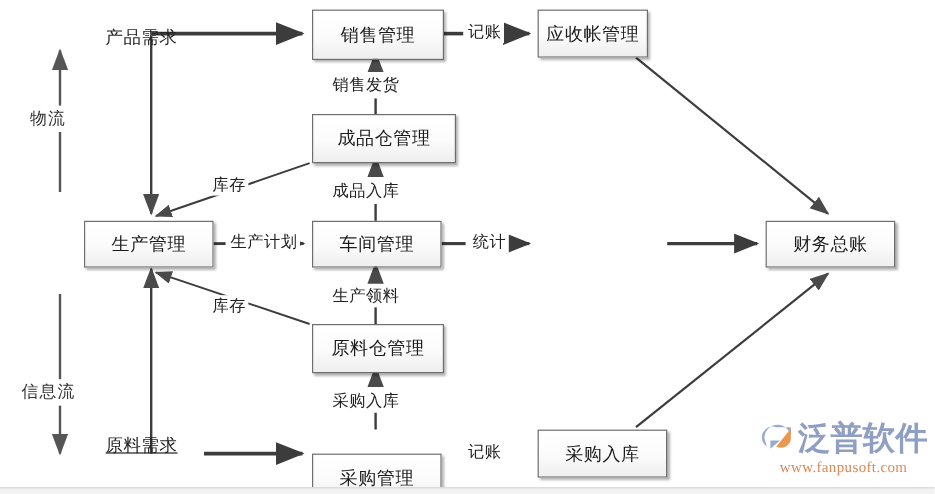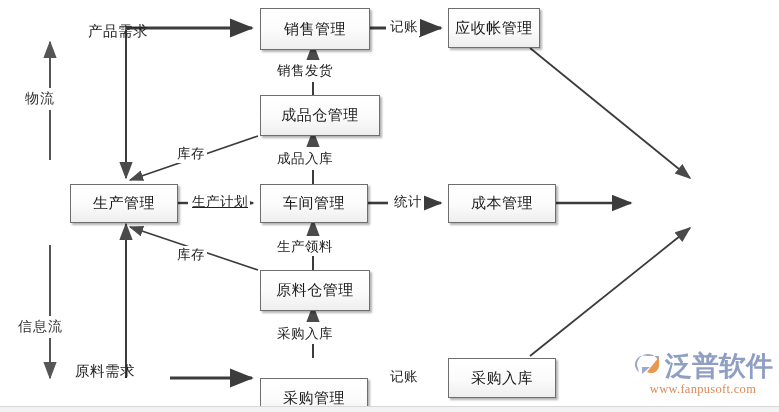--- a/index.html
+++ b/index.html
@@ -210,24 +210,24 @@
   </div>
 
   <div class="node" style="left:70px;top:184px;width:108px;height:39px;">
     <span>生产管理</span>
   </div>
 
   <div class="node" style="left:260px;top:184px;width:108px;height:39px;">
     <span>车间管理</span>
   </div>
 
-  <div class="node" style="left:448px;top:184px;width:108px;height:39px;">
-    <span>成本管理</span>
-  </div>
-
+
+  <div class="node" style="left:638px;top:184px;width:108px;height:39px;">
+    <span>财务总账</span>
+  </div>
 
   <div class="node" style="left:260px;top:270px;width:110px;height:41px;">
     <span>原料仓管理</span>
   </div>
 
   <div class="node" style="left:260px;top:358px;width:108px;height:40px;margin-top:20px;">
     <span>采购管理</span>
   </div>
 
   <div class="node" style="left:448px;top:358px;width:108px;height:40px;">
@@ -243,21 +243,21 @@
   </div>
 
   <div class="edge-label" style="left:275px;top:150px;">
     <span>成品入库</span>
   </div>
 
   <div class="edge-label" style="left:175px;top:145px;">
     <span>库存</span>
   </div>
 
-  <div class="edge-label" style="left:190px;top:193px;text-decoration:underline;">
+  <div class="edge-label" style="left:190px;top:193px;">
     <span>生产计划</span>
   </div>
 
   <div class="edge-label" style="left:392px;top:193px;text-align:right;">
     <span>统计</span>
   </div>
 
   <div class="edge-label" style="left:275px;top:238px;">
     <span>生产领料</span>
   </div>
@@ -271,21 +271,21 @@
   </div>
 
   <div class="edge-label" style="left:388px;top:368px;">
     <span>记账</span>
   </div>
 
   <div class="req-label" style="left:88px;top:22px;">
     <span>产品需求</span>
   </div>
 
-  <div class="req-label" style="left:75px;top:362px;">
+  <div class="req-label" style="left:88px;top:362px;text-decoration:underline;">
     <span>原料需求</span>
   </div>
 
   <div class="flow-label" style="left:24px;top:88px;text-align:center;">
     <span>物流</span>
   </div>
 
   <div class="flow-label" style="left:17px;top:316px;">
     <span>信息流</span>
   </div>

